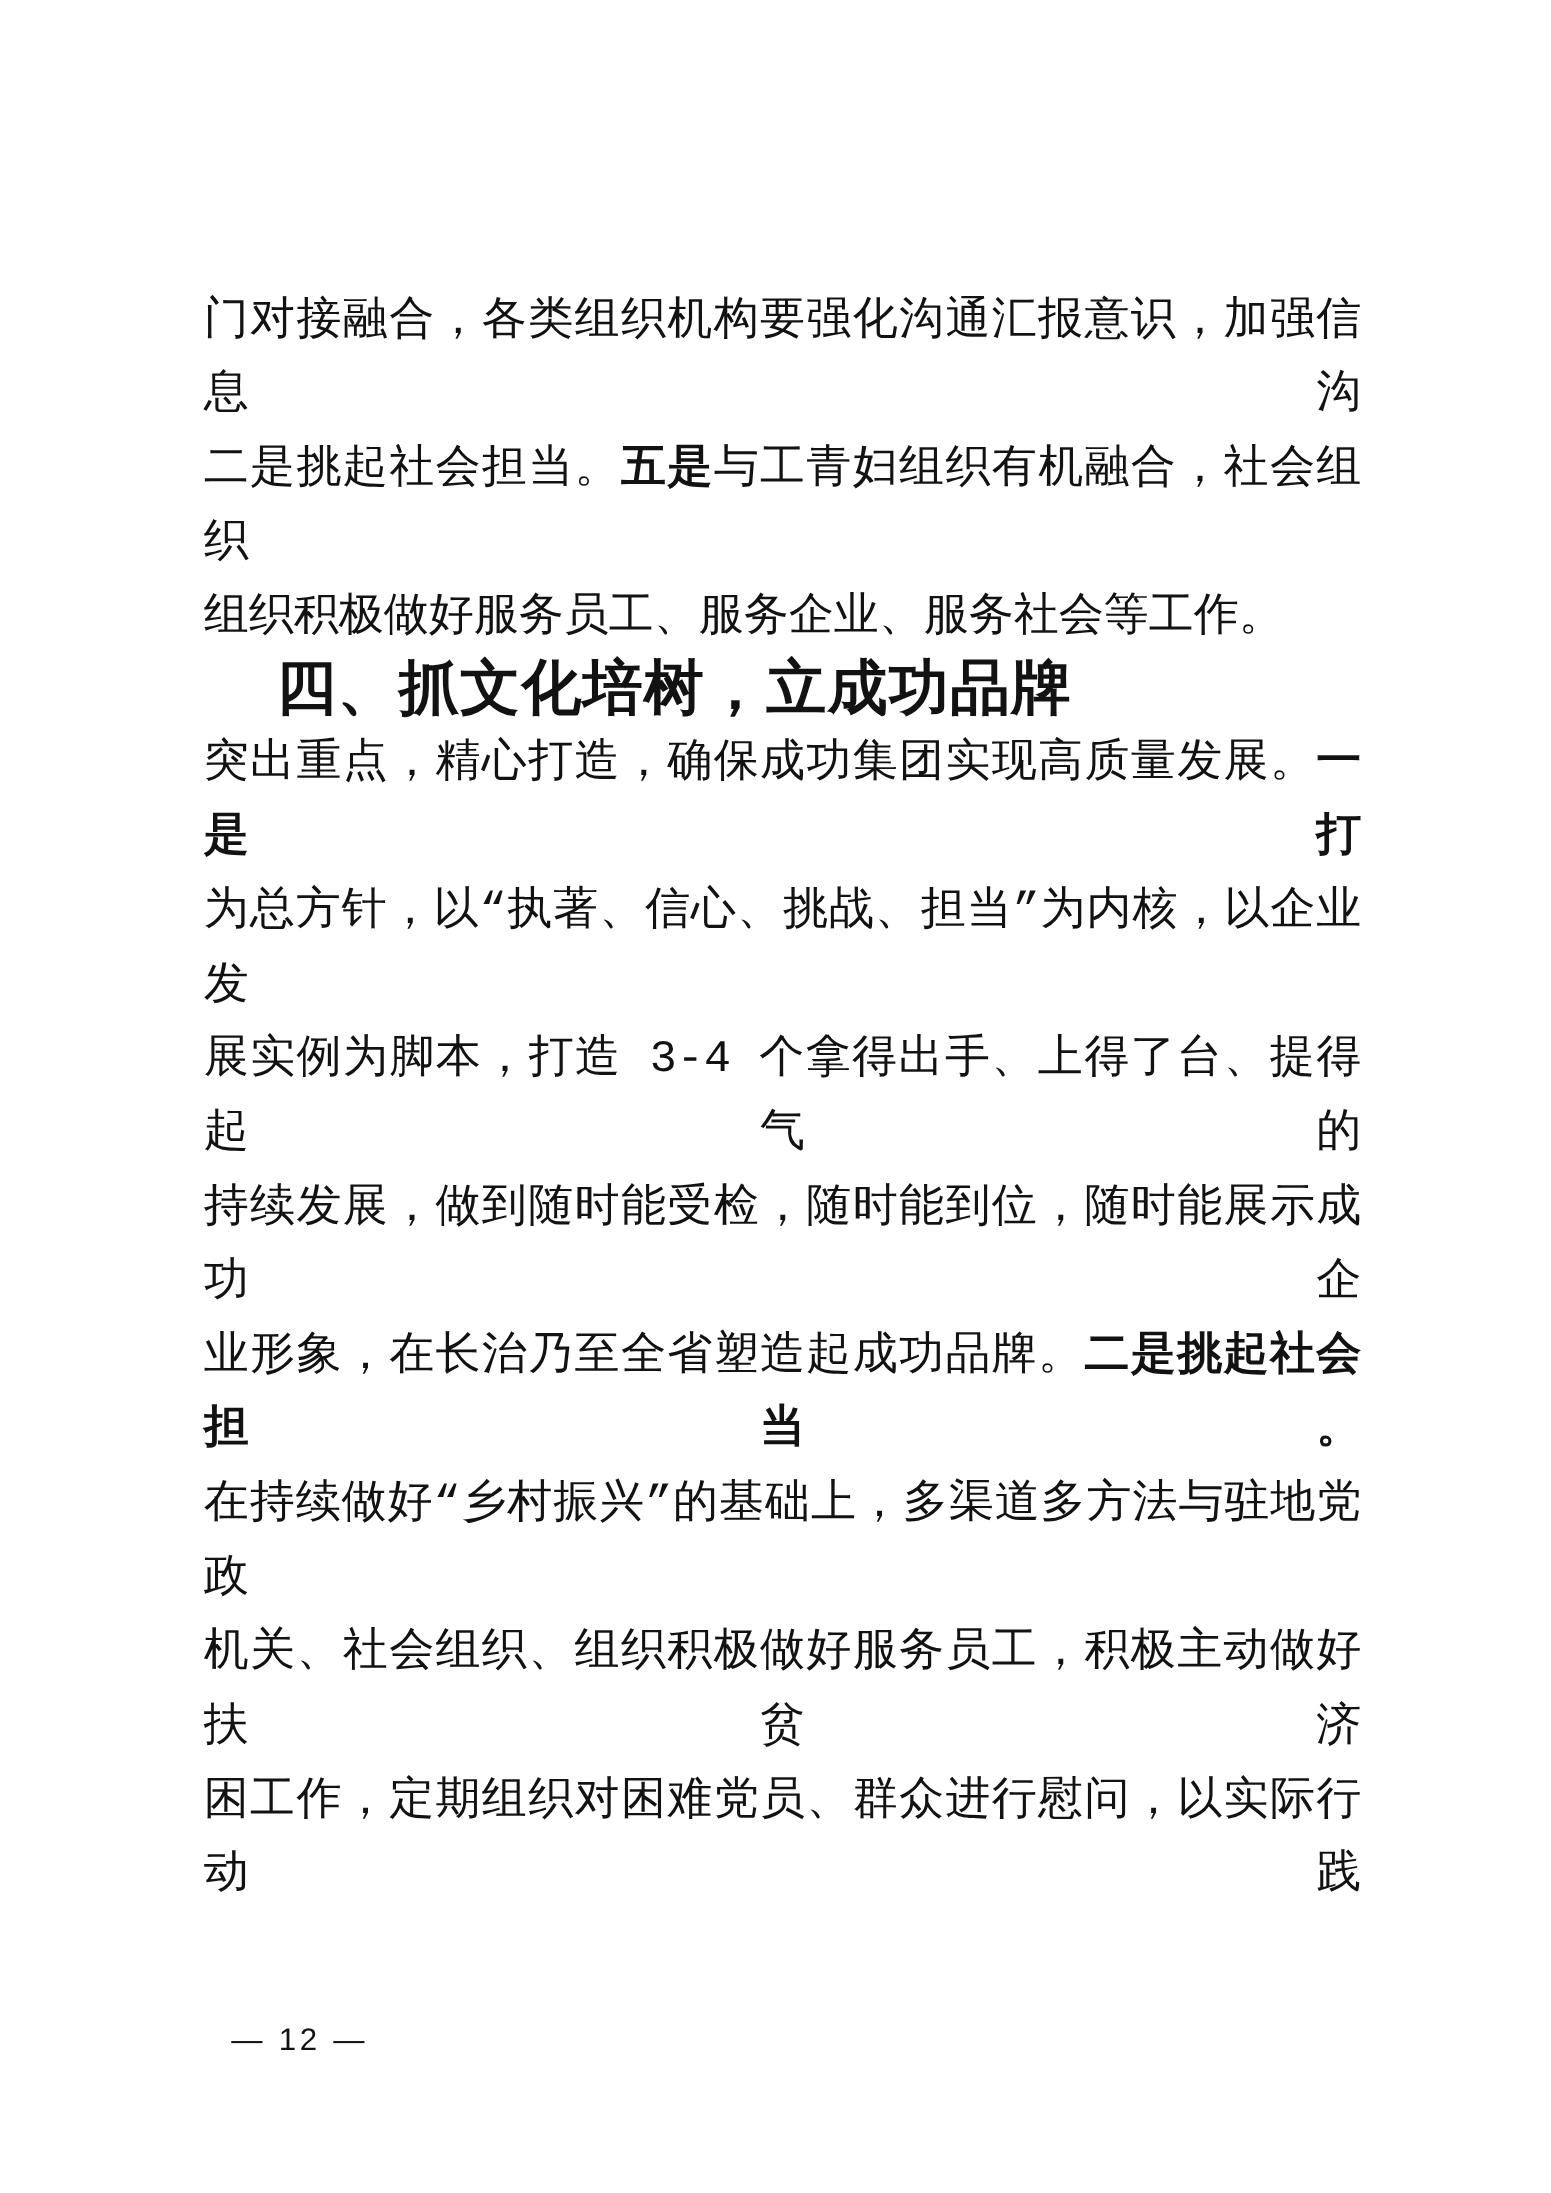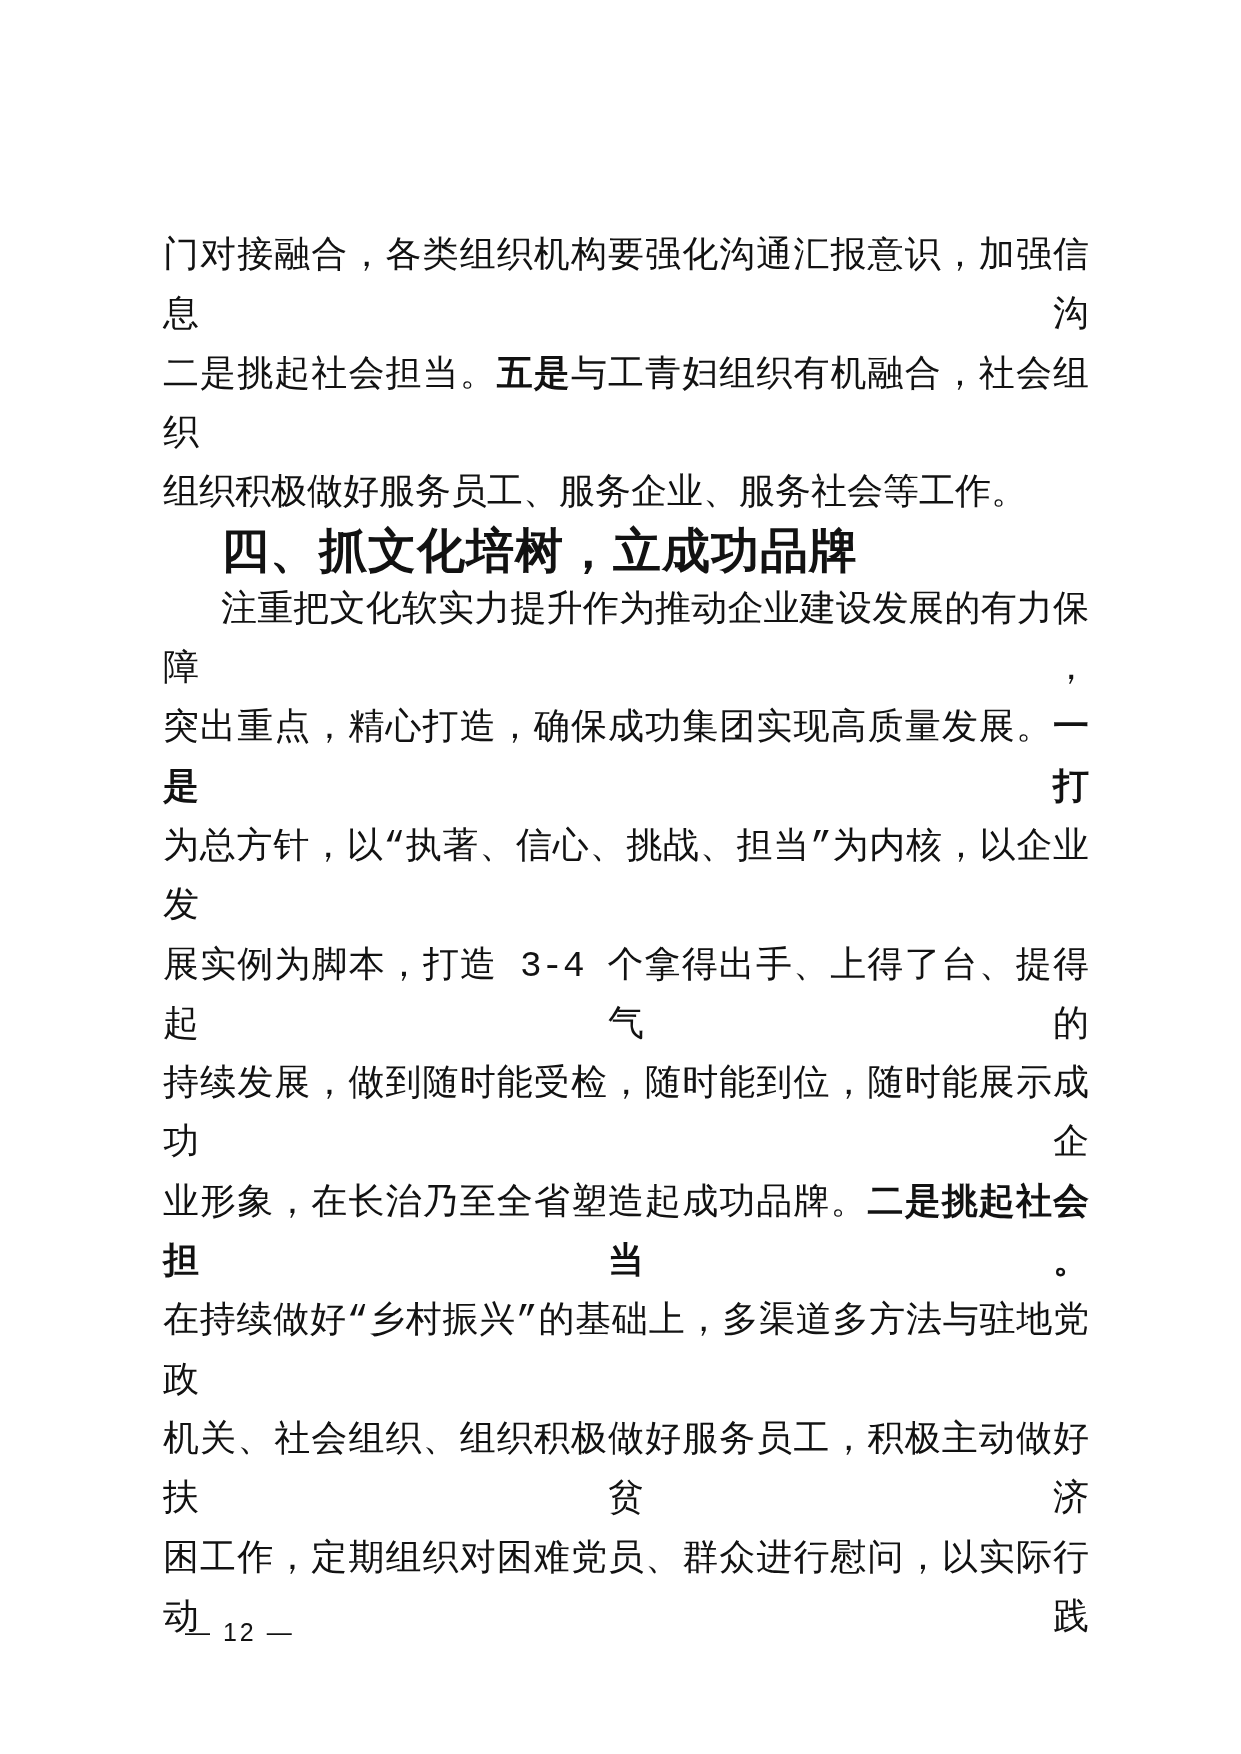--- a/index.html
+++ b/index.html
@@ -59,21 +59,20 @@
   <div id="doc">
       <div class="block paragraph">
         <div class="line fill"><span class="seg">门对接融合，各类组织机构要强化沟通汇报意识，加强信息沟</span></div>
         <div class="line fill"><span class="seg">二是挑起社会担当。</span><span class="seg bold">五是</span><span class="seg">与工青妇组织有机融合，社会组织</span></div>
         <div class="line"><span class="seg">组织积极做好服务员工、服务企业、服务社会等工作。</span></div>
       </div>
       <div class="block heading">
         <div class="line indent"><span class="seg bold">四、抓文化培树，立成功品牌</span></div>
       </div>
       <div class="block paragraph">
-        <div class="line fill indent"><span class="seg">注重把文化软实力提升作为推动企业建设发展的有力保障，</span></div>
         <div class="line fill"><span class="seg">突出重点，精心打造，确保成功集团实现高质量发展。</span><span class="seg bold">一是打</span></div>
         <div class="line fill"><span class="seg">为总方针，以“执著、信心、挑战、担当”为内核，以企业发</span></div>
         <div class="line fill"><span class="seg">展实例为脚本，打造 3-4 个拿得出手、上得了台、提得起气的</span></div>
         <div class="line fill"><span class="seg">持续发展，做到随时能受检，随时能到位，随时能展示成功企</span></div>
         <div class="line fill"><span class="seg">业形象，在长治乃至全省塑造起成功品牌。</span><span class="seg bold">二是挑起社会担当。</span></div>
         <div class="line fill"><span class="seg">在持续做好“乡村振兴”的基础上，多渠道多方法与驻地党政</span></div>
         <div class="line fill"><span class="seg">机关、社会组织、组织积极做好服务员工，积极主动做好扶贫济</span></div>
         <div class="line fill"><span class="seg">困工作，定期组织对困难党员、群众进行慰问，以实际行动践</span></div>
       </div>
     </div>

